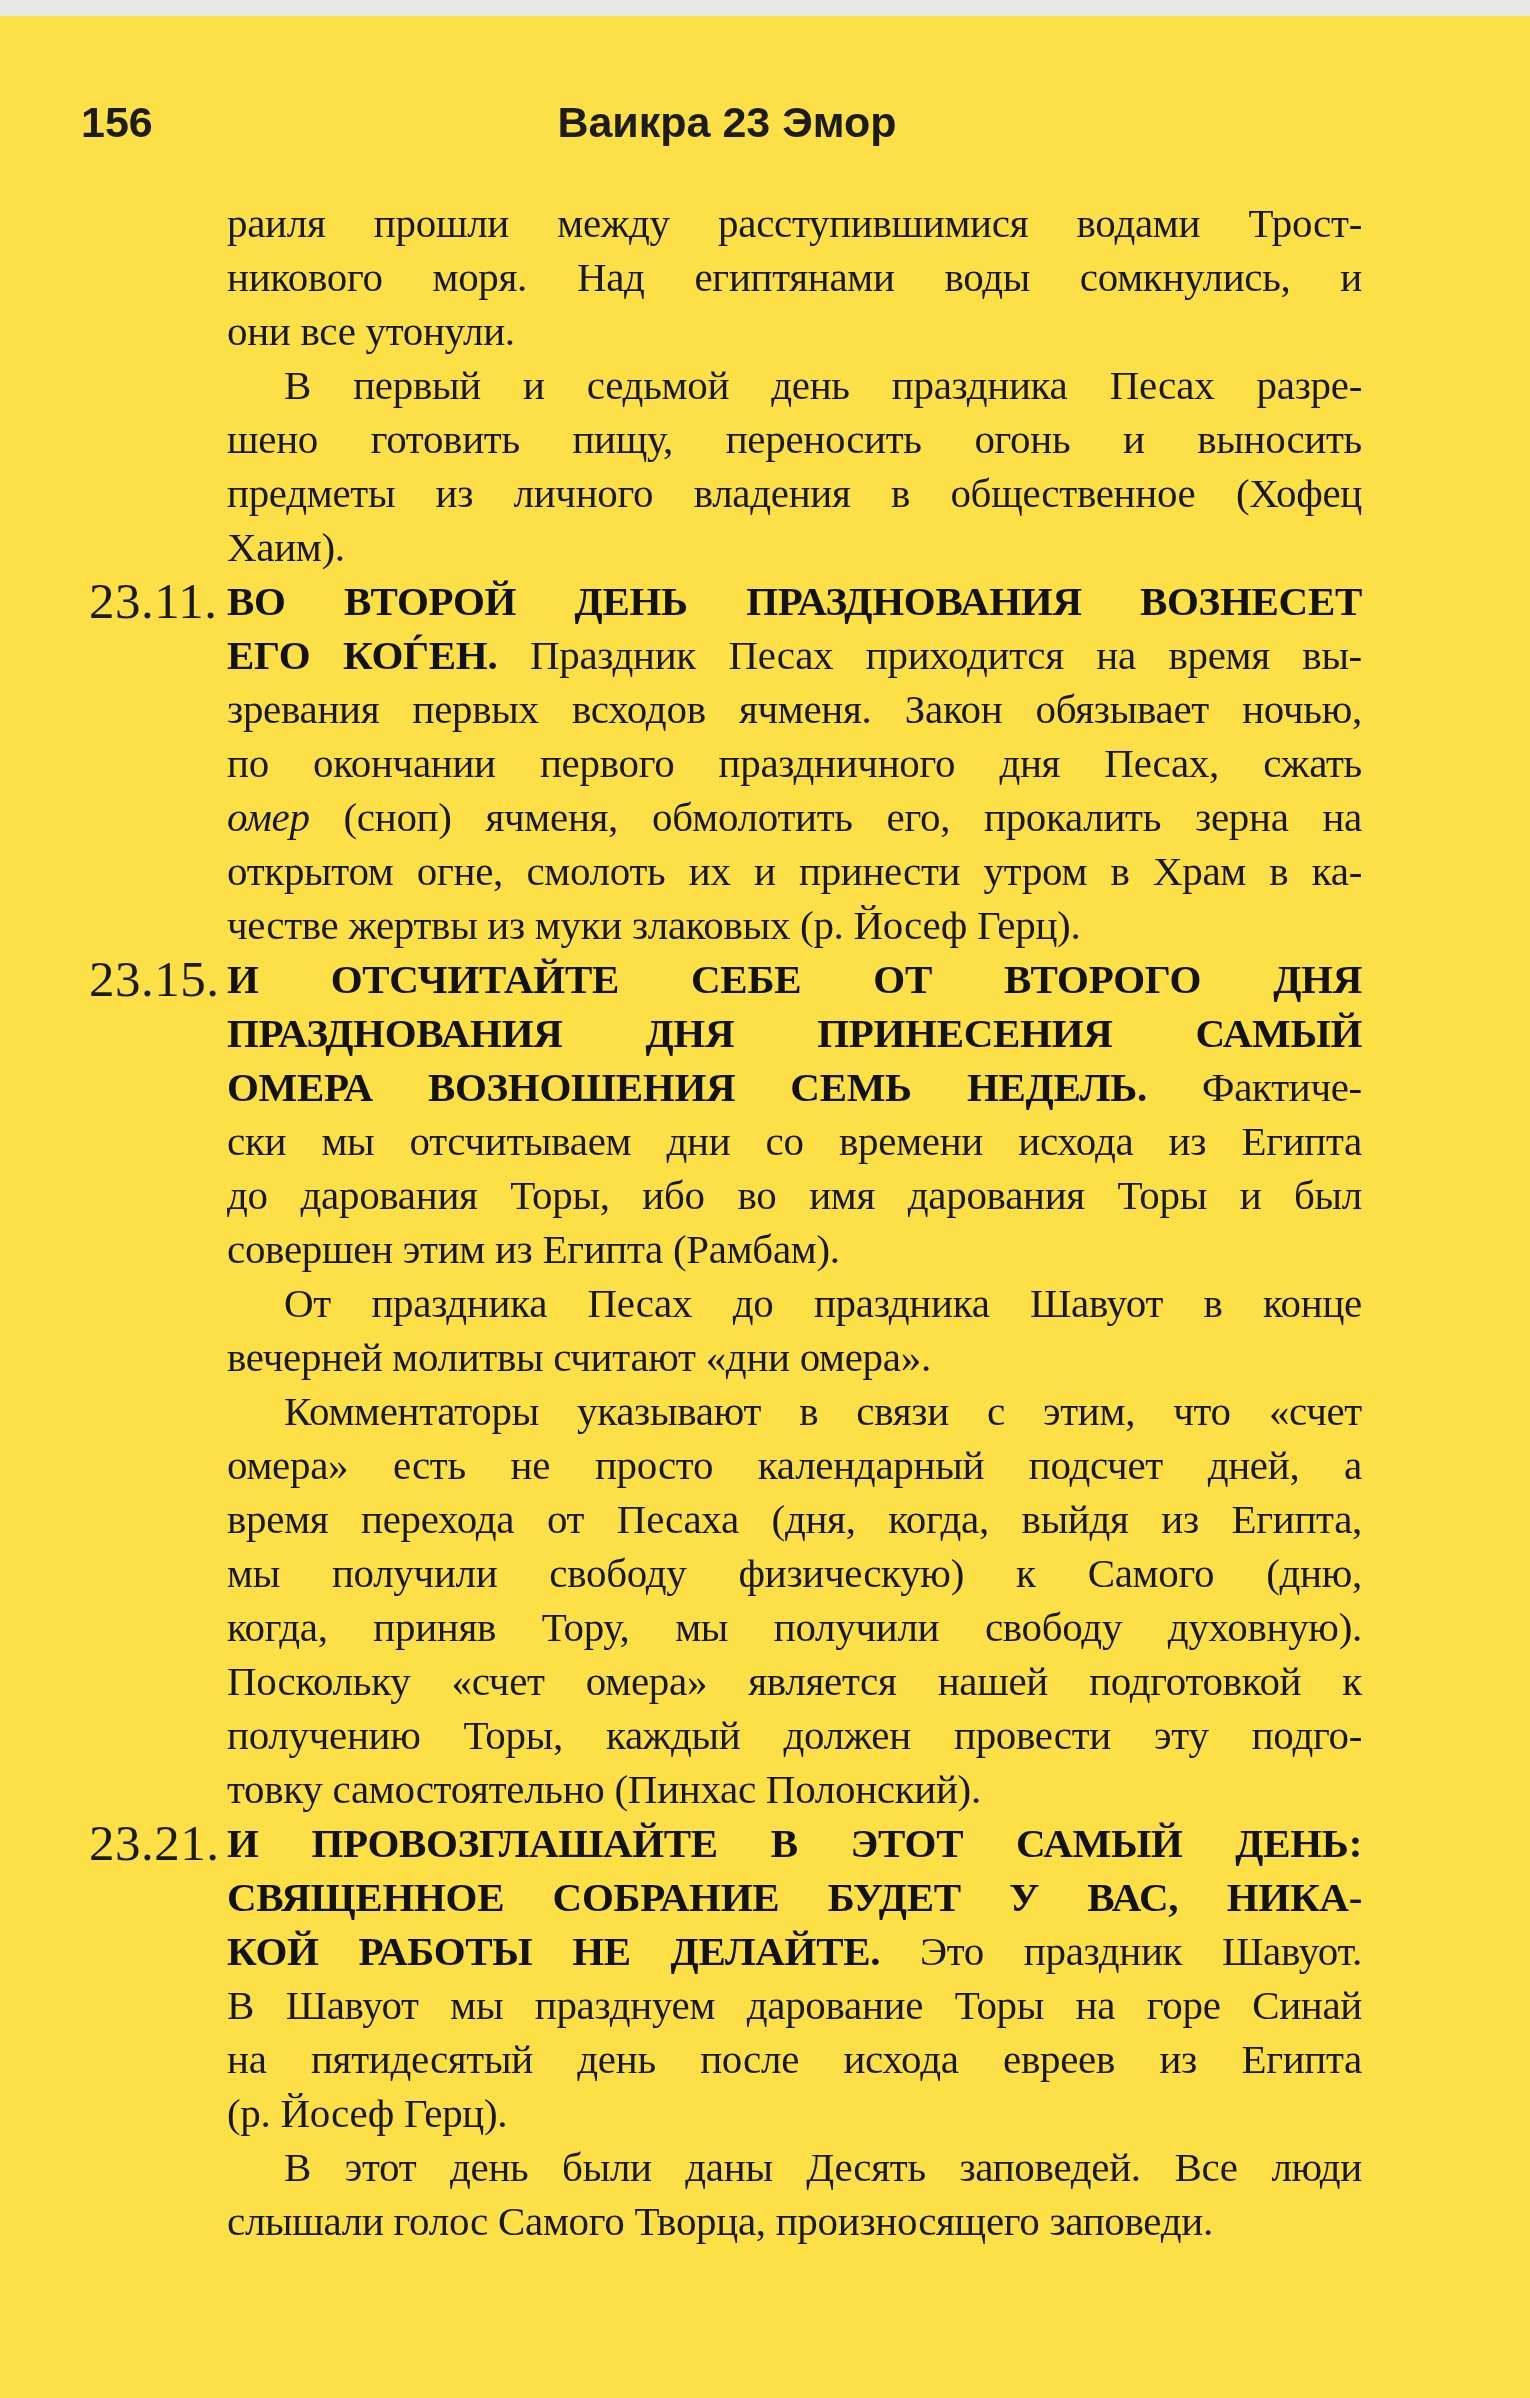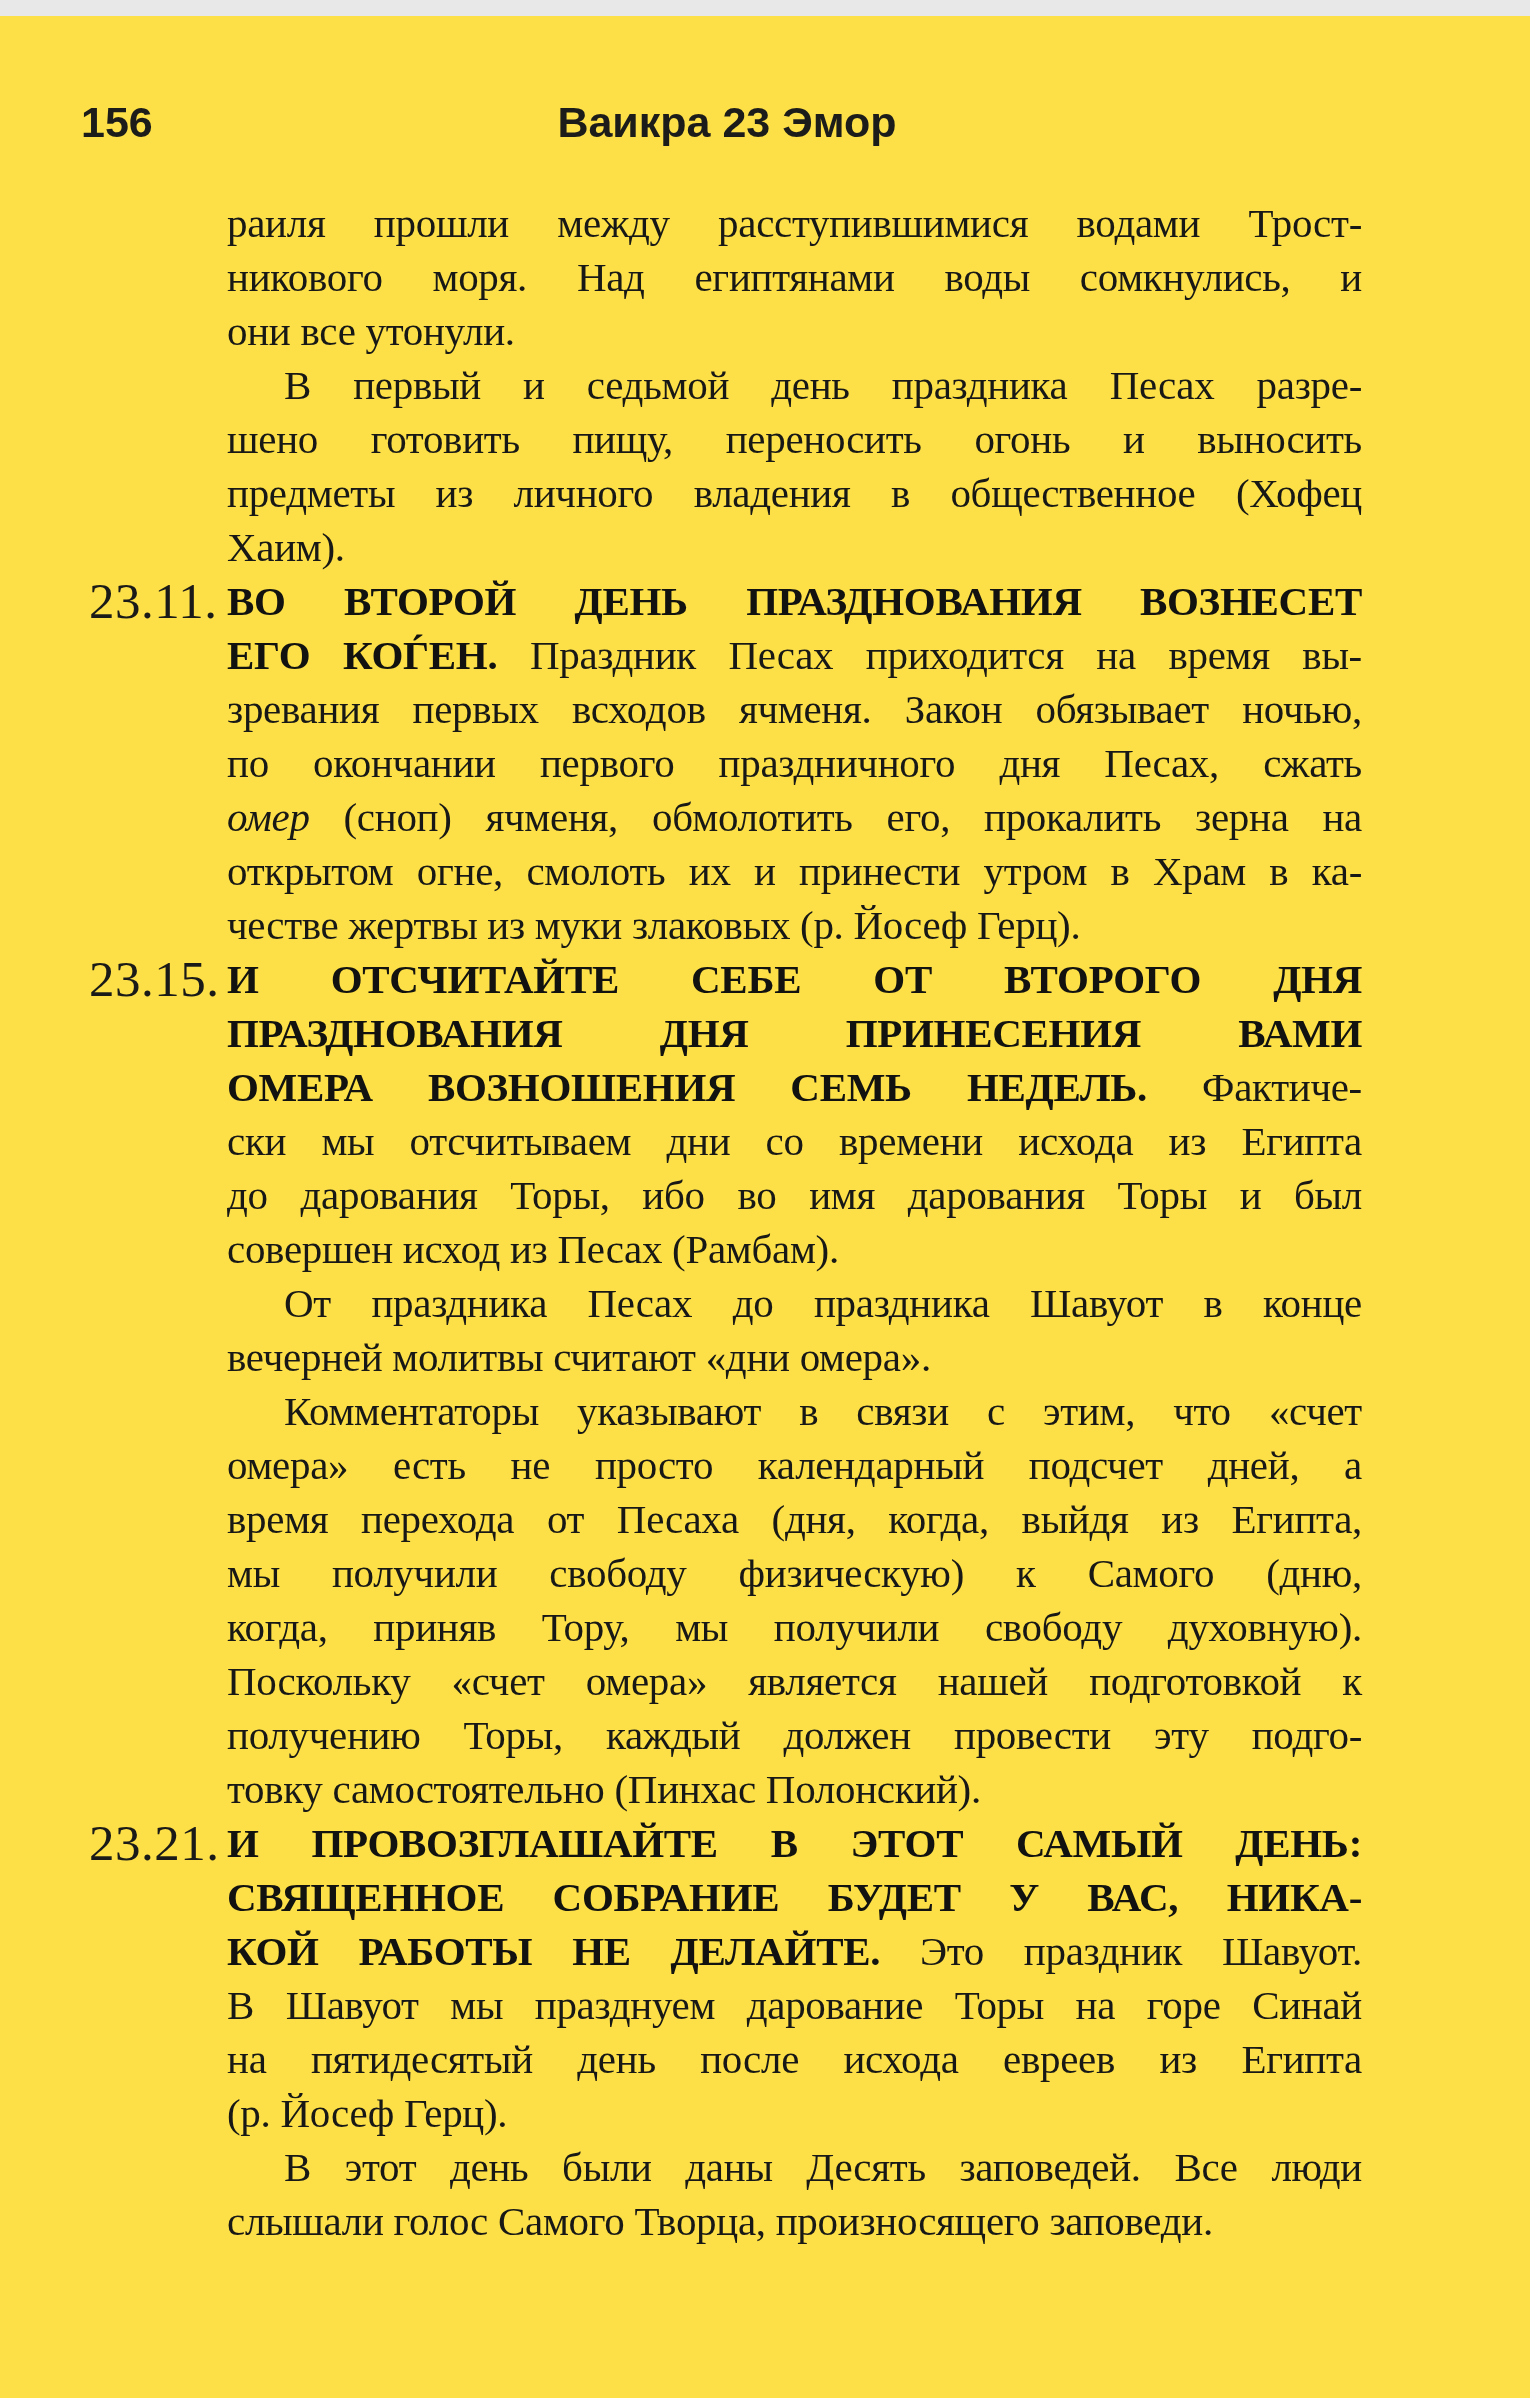--- a/index.html
+++ b/index.html
@@ -79,25 +79,25 @@
         <div class="line"><span class="b">ЕГО КОЃЕН.</span><span> Праздник Песах приходится на время вы-</span></div>
         <div class="line"><span>зревания первых всходов ячменя. Закон обязывает ночью,</span></div>
         <div class="line"><span>по окончании первого праздничного дня Песах, сжать</span></div>
         <div class="line"><span class="i">омер</span><span> (сноп) ячменя, обмолотить его, прокалить зерна на</span></div>
         <div class="line"><span>открытом огне, смолоть их и принести утром в Храм в ка-</span></div>
         <div class="line last"><span>честве жертвы из муки злаковых (р. Йосеф Герц).</span></div>
       </div>
       <div class="para">
         <span class="sec-num">23.15.</span>
         <div class="line"><span class="b">И ОТСЧИТАЙТЕ СЕБЕ ОТ ВТОРОГО ДНЯ</span></div>
-        <div class="line"><span class="b">ПРАЗДНОВАНИЯ ДНЯ ПРИНЕСЕНИЯ ВАМИ</span></div>
+        <div class="line"><span class="b">ПРАЗДНОВАНИЯ ДНЯ ПРИНЕСЕНИЯ САМЫЙ</span></div>
         <div class="line"><span class="b">ОМЕРА ВОЗНОШЕНИЯ СЕМЬ НЕДЕЛЬ.</span><span> Фактиче-</span></div>
         <div class="line"><span>ски мы отсчитываем дни со времени исхода из Египта</span></div>
         <div class="line"><span>до дарования Торы, ибо во имя дарования Торы и был</span></div>
-        <div class="line last"><span>совершен исход из Песах (Рамбам).</span></div>
+        <div class="line last"><span>совершен этим из Египта (Рамбам).</span></div>
       </div>
       <div class="para">
         <div class="line indent"><span>От праздника Песах до праздника Шавуот в конце</span></div>
         <div class="line last"><span>вечерней молитвы считают «дни омера».</span></div>
       </div>
       <div class="para">
         <div class="line indent"><span>Комментаторы указывают в связи с этим, что «счет</span></div>
         <div class="line"><span>омера» есть не просто календарный подсчет дней, а</span></div>
         <div class="line"><span>время перехода от Песаха (дня, когда, выйдя из Египта,</span></div>
         <div class="line"><span>мы получили свободу физическую) к Самого (дню,</span></div>

